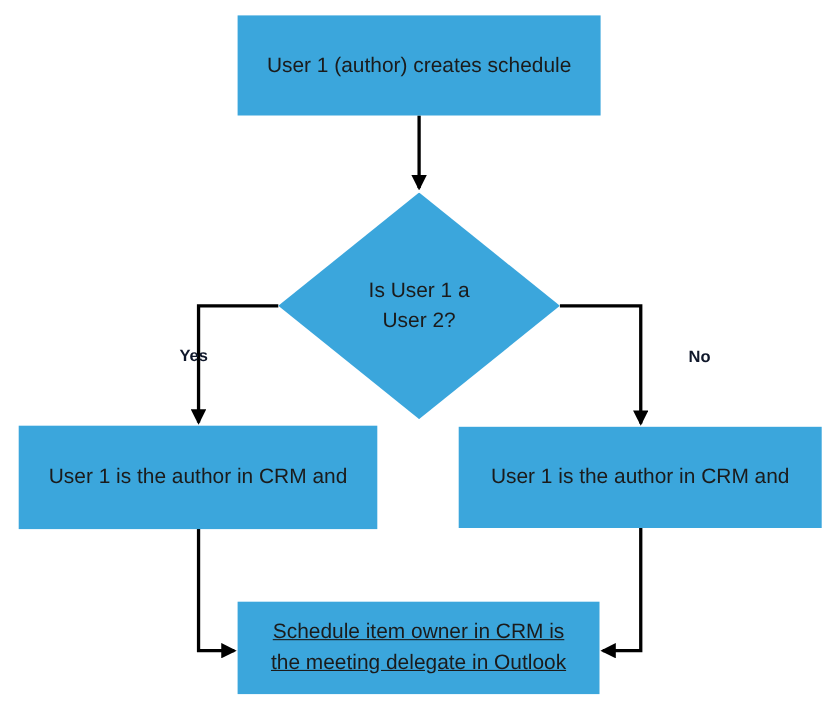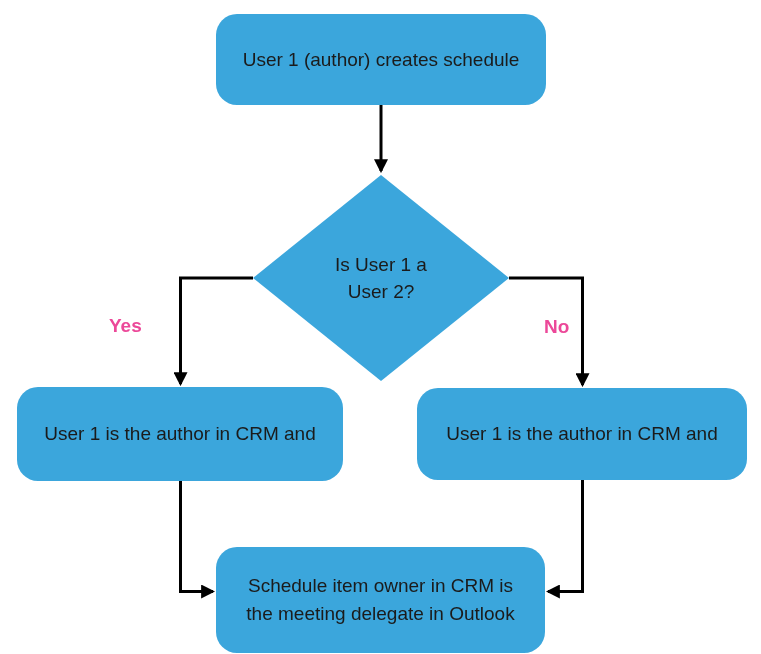--- a/index.html
+++ b/index.html
@@ -28,43 +28,42 @@
     background: #3BA6DC;
     color: #1b1b1b;
     display: flex;
     flex-direction: column;
     align-items: center;
     justify-content: center;
     text-align: center;
     font-size: 19px;
     line-height: 28px;
     z-index: 2;
-    border-radius: 21px;
   }
   .node .line { white-space: nowrap; }
   .node-start  { left: 216px; top: 14px;  width: 330px; height: 91px; }
   .node-decision {
     left: 253px; top: 175px; width: 256px; height: 206px;
     clip-path: polygon(50% 0%, 100% 50%, 50% 100%, 0% 50%);
     line-height: 27px;
   }
   .node-yes    { left: 17px;  top: 387px; width: 326px; height: 94px; }
   .node-no     { left: 417px; top: 388px; width: 330px; height: 92px; }
-  .node-end    { left: 216px; top: 547px; width: 329px; height: 106px; }
+  .node-end    { left: 216px; top: 547px; width: 329px; height: 84px; text-decoration: underline; }
   .edge-label {
     position: absolute;
-    font-size: 19px;
+    font-size: 15px;
     font-weight: bold;
-    color: #ec4899;
+    color: #0f172a;
     z-index: 2;
     width: 80px;
-    text-align: left;
+    text-align: right;
   }
   .label-yes { left: 109px; top: 315px; }
-  .label-no  { left: 544px; top: 316px; }
+  .label-no  { left: 566px; top: 316px; }
 </style>
 </head>
 <body>
 
 <div class="canvas">
 
   <svg class="connector-layer" width="761" height="654" viewBox="0 0 761 654" xmlns="http://www.w3.org/2000/svg">
     <defs>
       <marker id="arrowhead" markerUnits="userSpaceOnUse" markerWidth="14" markerHeight="14" viewBox="0 0 13 13" refX="11" refY="6.5" orient="auto">
         <path d="M0,0 L13,6.5 L0,13 Z" fill="#000000"></path>

